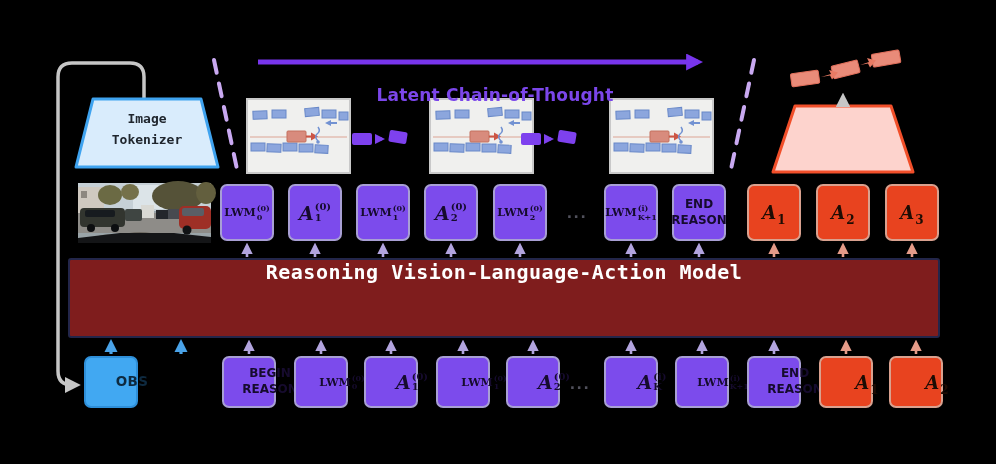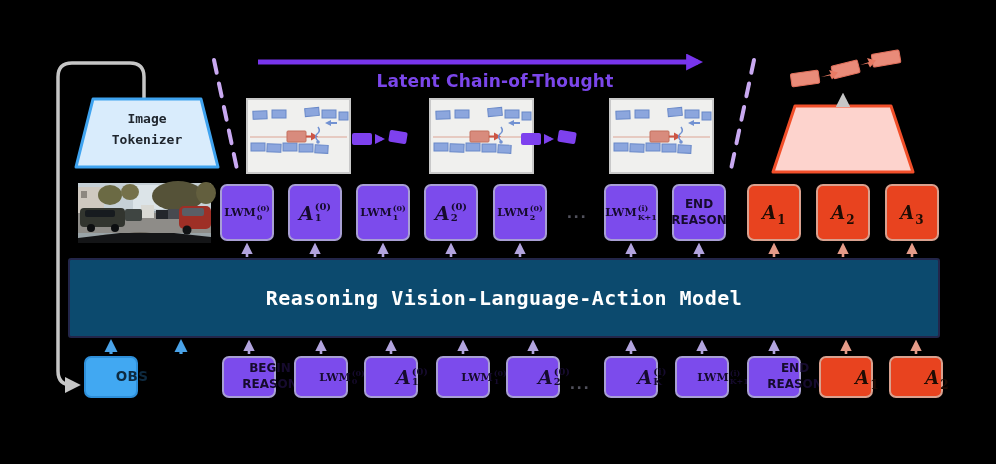--- a/index.html
+++ b/index.html
@@ -1,32 +1,32 @@
 <!DOCTYPE html>
 <html><head>
 <meta charset="utf-8">
 <style>
   html,body{margin:0;padding:0;background:#000;}
   .canvas{position:relative;width:996px;height:464px;background:#000;overflow:hidden;
           font-family:"DejaVu Sans",sans-serif;}
   .abs{position:absolute;}
   svg{display:block;}
   
-  .model-box{left:68px;top:258px;width:872px;height:80px;background:#0c4a6e;
+  .model-box{left:68px;top:258px;width:872px;height:80px;background:#7f1d1d;
              border:2px solid #23264a;border-radius:3px;box-sizing:border-box;
-             display:flex;align-items:center;justify-content:center;}
+             display:flex;align-items:flex-start;justify-content:center;}
   .model-title{color:#fff;font-family:"DejaVu Sans Mono",monospace;font-weight:700;
                font-size:20px;letter-spacing:.5px;white-space:nowrap;}
   
-  .cot-label{left:345px;top:71px;width:300px;text-align:center;color:#7b46ea;
+  .cot-label{left:345px;top:85px;width:300px;text-align:center;color:#7b46ea;
              font-weight:800;font-size:17px;letter-spacing:.2px;}
   
   .token{position:absolute;width:54px;height:57px;border-radius:7px;box-sizing:border-box;
          display:flex;align-items:center;justify-content:center;}
-  .token.b-row{height:42px;padding-left:42px;}
+  .token.b-row{height:52px;padding-left:42px;}
   .purple{background:#7c4bec;border:2.5px solid #a89fd4;color:#160b2e;}
   .blue{background:#41a8f2;border:2.5px solid #2e8fd9;color:#0e2a40;}
   .red{background:#e8431f;border:2.5px solid #d9a18f;color:#1d0c04;}
   .math{display:inline-flex;align-items:center;font-family:"DejaVu Serif",serif;font-weight:700;}
   .math-lwm .base{font-size:11px;}
   .math-a .base{font-size:19px;font-style:italic;}
   .scripts{display:inline-flex;flex-direction:column;align-items:flex-start;
            margin-left:1px;line-height:1.05;font-weight:700;}
   .math-lwm .scripts{font-size:8px;}
   .math-a .scripts{font-size:10px;}

